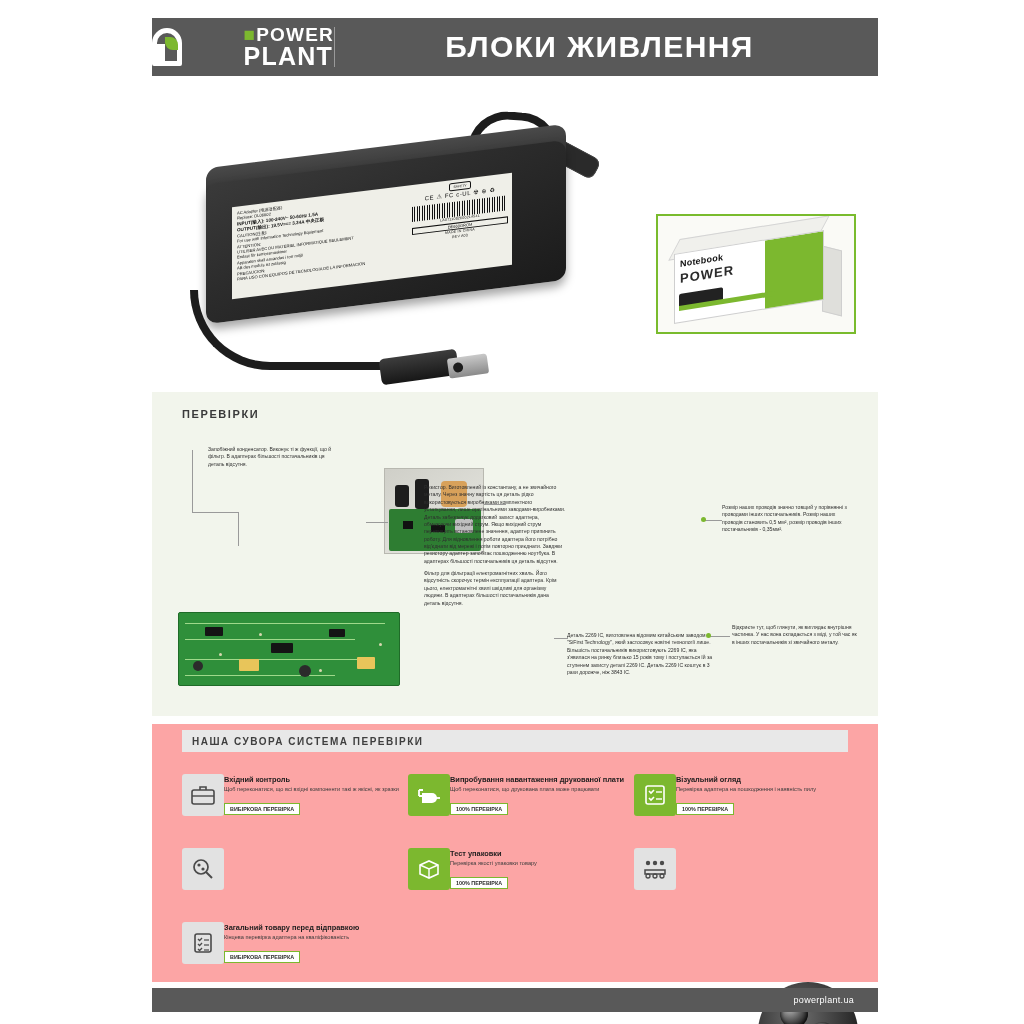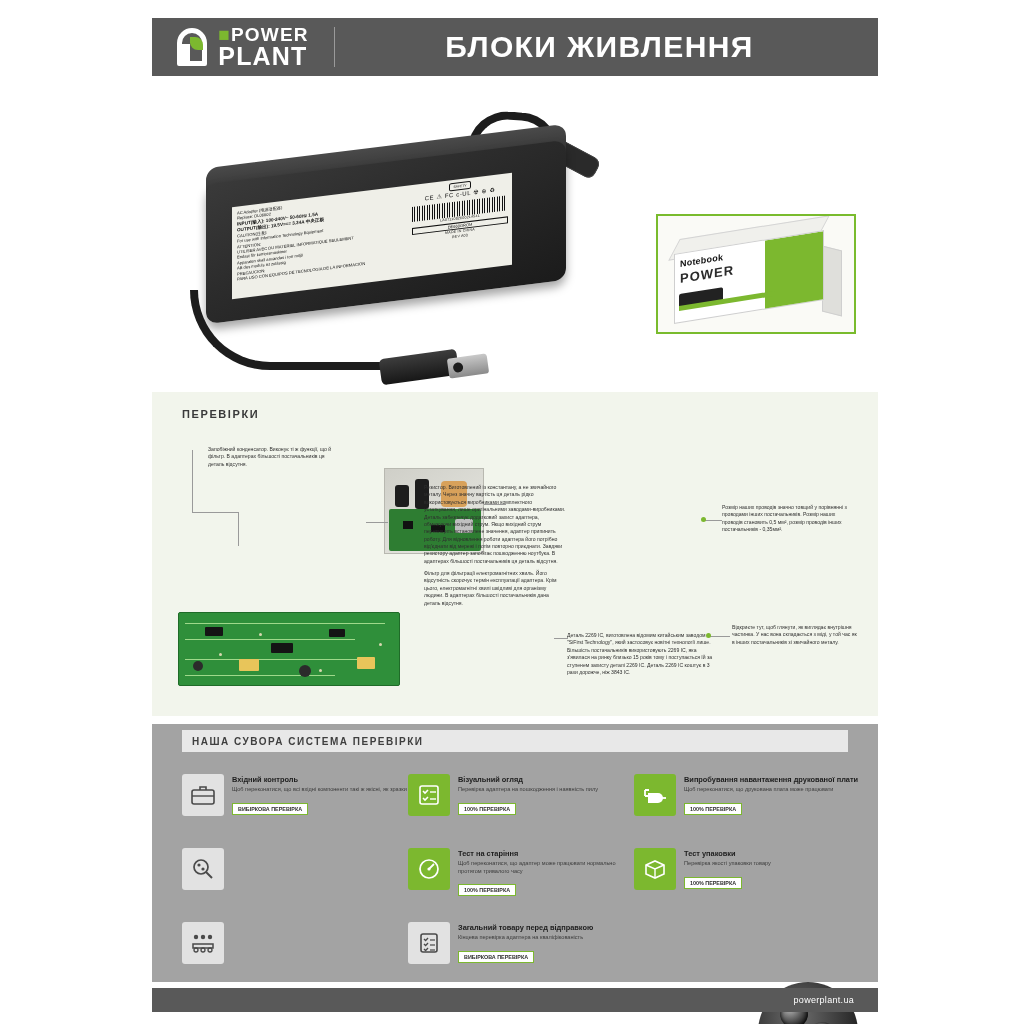--- a/index.html
+++ b/index.html
@@ -11,21 +11,21 @@
     color:#222;
     overflow:hidden;
   }
   .page { position:relative; width:1024px; height:1024px; background:#fff; }
 
   
   .header {
     position:absolute; left:152px; top:18px; width:726px; height:58px;
     background:#595959; display:flex; align-items:center;
   }
-  .logo-box { width:182px; height:58px; display:flex; align-items:center; justify-content:center; }
+  .logo-box { width:182px; height:58px; display:flex; align-items:center; justify-content:space-between; }
   .logo-mark { position:relative; width:34px; height:38px; margin-right:7px; }
   .logo-mark .p-outer {
     position:absolute; left:0; top:0; width:30px; height:38px;
     border:5px solid #ffffff; border-radius:15px 15px 2px 2px;
     box-sizing:border-box;
   }
   .logo-mark .p-stem {
     position:absolute; left:5px; top:16px; width:8px; height:22px; background:#ffffff;
   }
   .logo-mark .leaf {
@@ -212,34 +212,34 @@
     background:radial-gradient(circle at 35% 30%,#b8b8b8,#1b1b1b 75%);
     box-shadow:inset 0 0 4px #000;
   }
   .photo-circle .h1 { left:22px; top:18px; }
   .photo-circle .h2 { left:50px; top:40px; }
 
   .lead { position:absolute; background:#9a9a9a; }
   .dot-marker { position:absolute; width:5px; height:5px; border-radius:50%; background:#7cb82f; }
 
   
-  .checks { position:absolute; left:152px; top:724px; width:726px; height:258px; background:#a3a3a3; }
+  .checks { position:absolute; left:152px; top:724px; width:726px; height:258px; background:#fca5a5; }
   .checks-bar {
     position:absolute; left:30px; top:6px; width:666px; height:22px;
     background:#e8e8e8; display:flex; align-items:center;
   }
   .checks-bar span {
     font-size:10px; font-weight:bold; letter-spacing:1.5px; color:#3f3f3f; padding-left:10px;
   }
   .grid {
     position:absolute; left:30px; top:50px; width:676px;
     display:grid; grid-template-columns:repeat(3,225px); grid-template-rows:repeat(3,65px);
     column-gap:1px; row-gap:9px;
   }
-  .cell { display:flex; gap:8px; }
+  .cell { display:flex; }
   .cell-icon {
     width:42px; height:42px; flex:0 0 42px; border-radius:3px;
     display:flex; align-items:center; justify-content:center;
   }
   .cell-icon.grey { background:#e2e2e2; }
   .cell-icon.green { background:#7cb82f; }
   .cell-body { flex:1; padding-top:1px; }
   .cell-title { font-size:7.4px; font-weight:bold; color:#1d1d1d; line-height:1.22; margin-bottom:2px; }
   .cell-desc { font-size:5.6px; color:#3c3c3c; line-height:1.34; margin-bottom:3px; }
   .cell-badge {
@@ -425,74 +425,60 @@
         <div class="cell-body">
           <div class="cell-title">Вхідний контроль</div>
           <div class="cell-desc">Щоб переконатися, що всі вхідні компоненти такі ж якісні, як зразки</div>
           <div class="cell-badge">ВИБІРКОВА ПЕРЕВІРКА</div>
         </div>
       </div>
 
       <div class="cell">
         <div class="cell-icon green">
           <svg width="26" height="24" viewBox="0 0 26 24">
+              <path d="M6 10h10a5 5 0 0 1 0 10H6z" fill="#fff"></path>
+              <path d="M3 7v6M3 7h4M3 13h4" stroke="#fff" stroke-width="1.8" fill="none"></path>
+              <line x1="16" y1="15" x2="24" y2="15" stroke="#fff" stroke-width="1.8"></line>
+            </svg>
+        </div>
+        <div class="cell-body">
+          <div class="cell-title">Випробування навантаження друкованої плати</div>
+          <div class="cell-desc">Щоб переконатися, що друкована плата може працювати</div>
+          <div class="cell-badge">100% ПЕРЕВІРКА</div>
+        </div>
+      </div>
+
+      <div class="cell">
+        <div class="cell-icon green">
+          <svg width="26" height="24" viewBox="0 0 26 24">
               <rect x="4" y="3" width="18" height="18" rx="2" fill="none" stroke="#fff" stroke-width="1.6"></rect>
               <path d="M7 8l2 2 3-3" stroke="#fff" stroke-width="1.6" fill="none"></path>
               <path d="M7 15l2 2 3-3" stroke="#fff" stroke-width="1.6" fill="none"></path>
               <line x1="14" y1="9" x2="20" y2="9" stroke="#fff" stroke-width="1.4"></line>
               <line x1="14" y1="16" x2="20" y2="16" stroke="#fff" stroke-width="1.4"></line>
             </svg>
         </div>
         <div class="cell-body">
           <div class="cell-title">Візуальний огляд</div>
           <div class="cell-desc">Перевірка адаптера на пошкодження і наявність пилу</div>
-          <div class="cell-badge">100% ПЕРЕВІРКА</div>
-        </div>
-      </div>
-
-      <div class="cell">
-        <div class="cell-icon green">
-          <svg width="26" height="24" viewBox="0 0 26 24">
-              <path d="M6 10h10a5 5 0 0 1 0 10H6z" fill="#fff"></path>
-              <path d="M3 7v6M3 7h4M3 13h4" stroke="#fff" stroke-width="1.8" fill="none"></path>
-              <line x1="16" y1="15" x2="24" y2="15" stroke="#fff" stroke-width="1.8"></line>
-            </svg>
-        </div>
-        <div class="cell-body">
-          <div class="cell-title">Випробування навантаження друкованої плати</div>
-          <div class="cell-desc">Щоб переконатися, що друкована плата може працювати</div>
           <div class="cell-badge">100% ПЕРЕВІРКА</div>
         </div>
       </div>
 
       <div class="cell">
         <div class="cell-icon grey">
           <svg width="26" height="24" viewBox="0 0 26 24">
               <circle cx="11" cy="10" r="7" fill="none" stroke="#4a4a4a" stroke-width="1.7"></circle>
               <line x1="16" y1="15" x2="22" y2="21" stroke="#4a4a4a" stroke-width="2"></line>
               <circle cx="9" cy="8" r="1.6" fill="#4a4a4a"></circle>
               <circle cx="13" cy="12" r="1.6" fill="#4a4a4a"></circle>
             </svg>
         </div>
       </div>
 
-      <div class="cell">
-        <div class="cell-icon green">
-          <svg width="26" height="24" viewBox="0 0 26 24">
-              <circle cx="13" cy="12" r="9" fill="none" stroke="#fff" stroke-width="1.7"></circle>
-              <line x1="13" y1="12" x2="18" y2="7" stroke="#fff" stroke-width="1.8"></line>
-              <circle cx="13" cy="12" r="1.6" fill="#fff"></circle>
-            </svg>
-        </div>
-        <div class="cell-body">
-          <div class="cell-title">Тест на старіння</div>
-          <div class="cell-desc">Щоб переконатися, що адаптер може працювати нормально протягом тривалого часу</div>
-          <div class="cell-badge">100% ПЕРЕВІРКА</div>
-        </div>
-      </div>
 
       <div class="cell">
         <div class="cell-icon green">
           <svg width="26" height="24" viewBox="0 0 26 24">
               <path d="M4 8l9-4 9 4v9l-9 4-9-4z" fill="none" stroke="#fff" stroke-width="1.6"></path>
               <path d="M4 8l9 4 9-4M13 12v9" stroke="#fff" stroke-width="1.4" fill="none"></path>
             </svg>
         </div>
         <div class="cell-body">
           <div class="cell-title">Тест упаковки</div>

